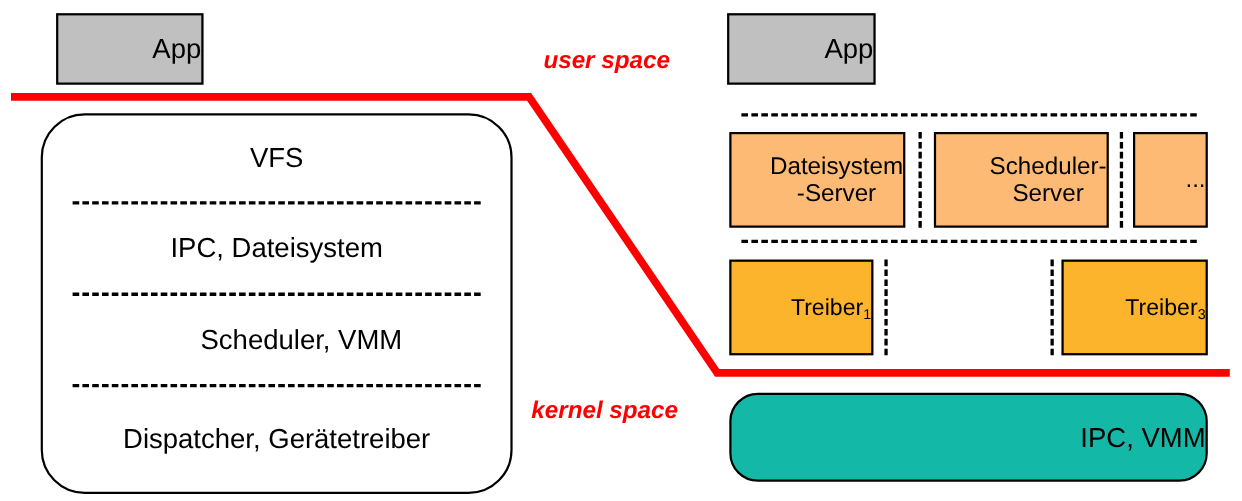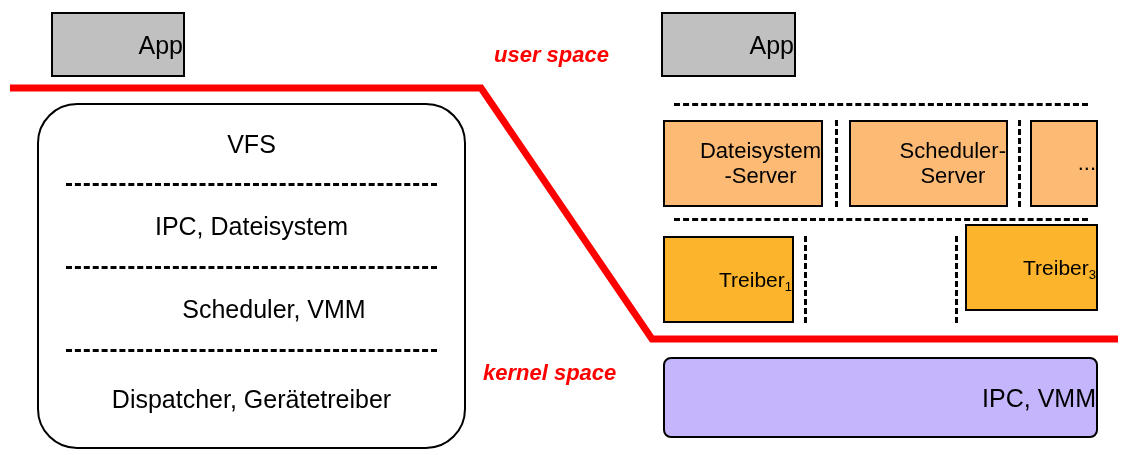--- a/index.html
+++ b/index.html
@@ -41,23 +41,23 @@
   }
   .driver-box {
     background: #fbb techo;
   }
   .driver-box {
     background: #fbb42b;
     border: 2px solid #000000;
     font-size: 21px;
   }
   .rounded-box {
-    background: #c4b5fd;
+    background: #14b8a6;
     border: 2px solid #000000;
-    border-radius: 8px;
+    border-radius: 26px;
     font-size: 25px;
   }
   .mono-box {
     background: #ffffff;
     border: 2px solid #000000;
     border-radius: 40px;
   }
   .mono-row {
     box-sizing: border-box;
     display: flex;
@@ -146,21 +146,21 @@
 
   <div class="abs hdash" style="left:674px; top:218px; width:414px;"></div>
 
   <div class="abs box driver-box" style="left:663px; top:236px; width:131px; height:87px;">
     <span><span>Treiber</span><sub>1</sub></span>
   </div>
   <div class="abs vdash" style="left:804px; top:236px; height:87px;"></div>
 
   <div class="abs vdash" style="left:955px; top:236px; height:87px;"></div>
 
-  <div class="abs box driver-box" style="left:965px; top:224px; width:133px; height:87px;">
+  <div class="abs box driver-box" style="left:965px; top:236px; width:133px; height:87px;">
     <span><span>Treiber</span><sub>3</sub></span>
   </div>
 
   <div class="abs box rounded-box" style="left:663px; top:357px; width:435px; height:81px;">
     <span>IPC, VMM</span>
   </div>
 
   <svg class="abs redline" width="1129" height="455" style="left:0; top:0; pointer-events:none;" viewBox="0 0 1129 455">
     <polyline points="10,88 481,88 652,339 1118,339" fill="none" stroke="#ff0000" stroke-width="7" stroke-linecap="butt" stroke-linejoin="miter"></polyline>
   </svg>

